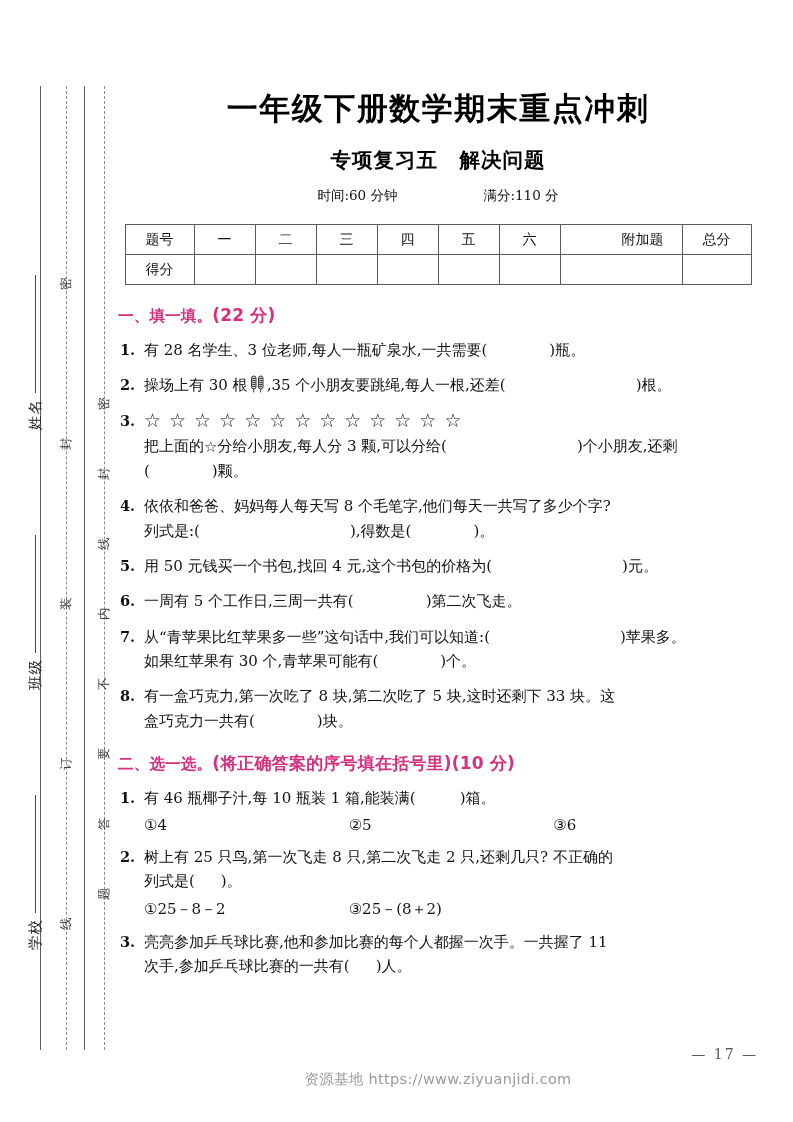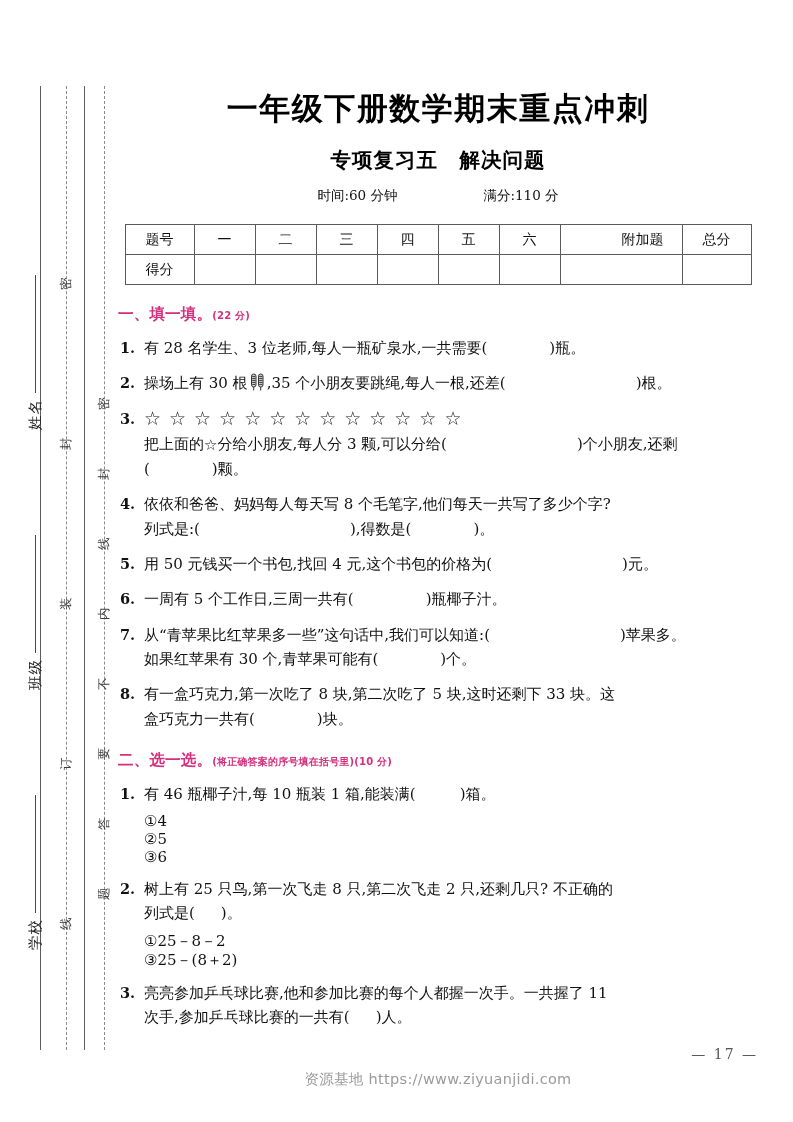--- a/index.html
+++ b/index.html
@@ -146,21 +146,21 @@
   .section-head {
     margin-top: 19px;
     font-family: "DejaVu Sans", "Liberation Sans", sans-serif;
     font-weight: 700;
     font-size: 15.5px;
     color: #d4307e;
     letter-spacing: .2px;
   }
   .section-head .sub {
     font-weight: 700;
-    font-size: 10px;
+    font-size: 17px;
   }
 
   .q {
     margin-top: 11px;
     padding-left: 26px;
     position: relative;
     font-size: 15px;
     line-height: 1.62;
     color: #111;
   }
@@ -196,21 +196,20 @@
     height: 19px;
     vertical-align: -4px;
     margin: 0 1px;
   }
 
   .choices {
     display: flex;
     margin-top: 6px;
     padding-left: 26px;
     font-size: 15px;
-    flex-direction: column;
   }
   .choices .opt { width: 33.33%; }
 
   
   #page-num {
     position: absolute;
     left: 0; right: 0;
     top: 1046px;
     text-align: right;
     font-size: 14px;
@@ -337,21 +336,21 @@
     </span>
   </div>
 
   <div class="q">
     <span class="qnum">5.</span>
     <span>用 50 元钱买一个书包,找回 4 元,这个书包的价格为(</span><span class="blank-l"></span><span>)元。</span>
   </div>
 
   <div class="q">
     <span class="qnum">6.</span>
-    <span>一周有 5 个工作日,三周一共有(</span><span class="blank-l" style="width:72px"></span><span>)瓶椰子汁。</span>
+    <span>一周有 5 个工作日,三周一共有(</span><span class="blank-l" style="width:72px"></span><span>)第二次飞走。</span>
   </div>
 
   <div class="q">
     <span class="qnum">7.</span>
     <span>从“青苹果比红苹果多一些”这句话中,我们可以知道:(</span><span class="blank-l"></span><span>)苹果多。</span>
     <span class="line2">
       <span>如果红苹果有 30 个,青苹果可能有(</span><span class="blank-m"></span><span>)个。</span>
     </span>
   </div>
 

